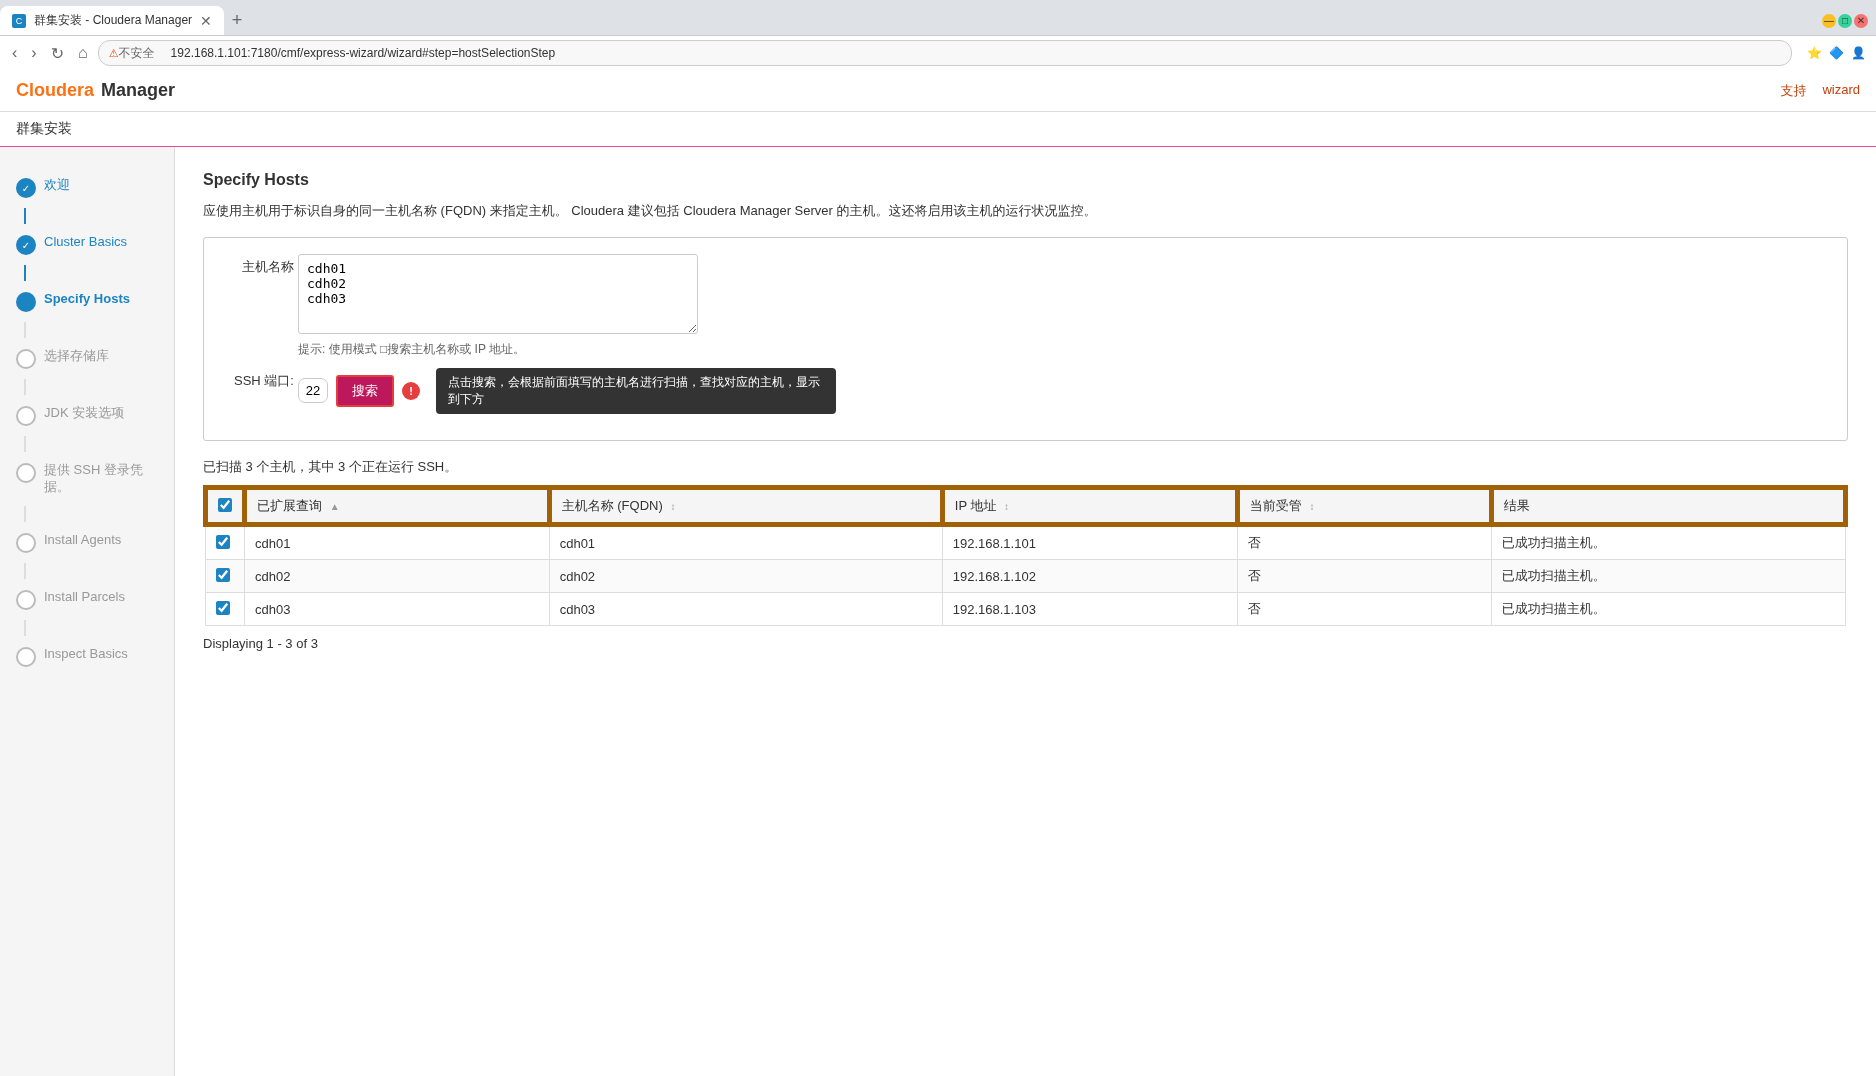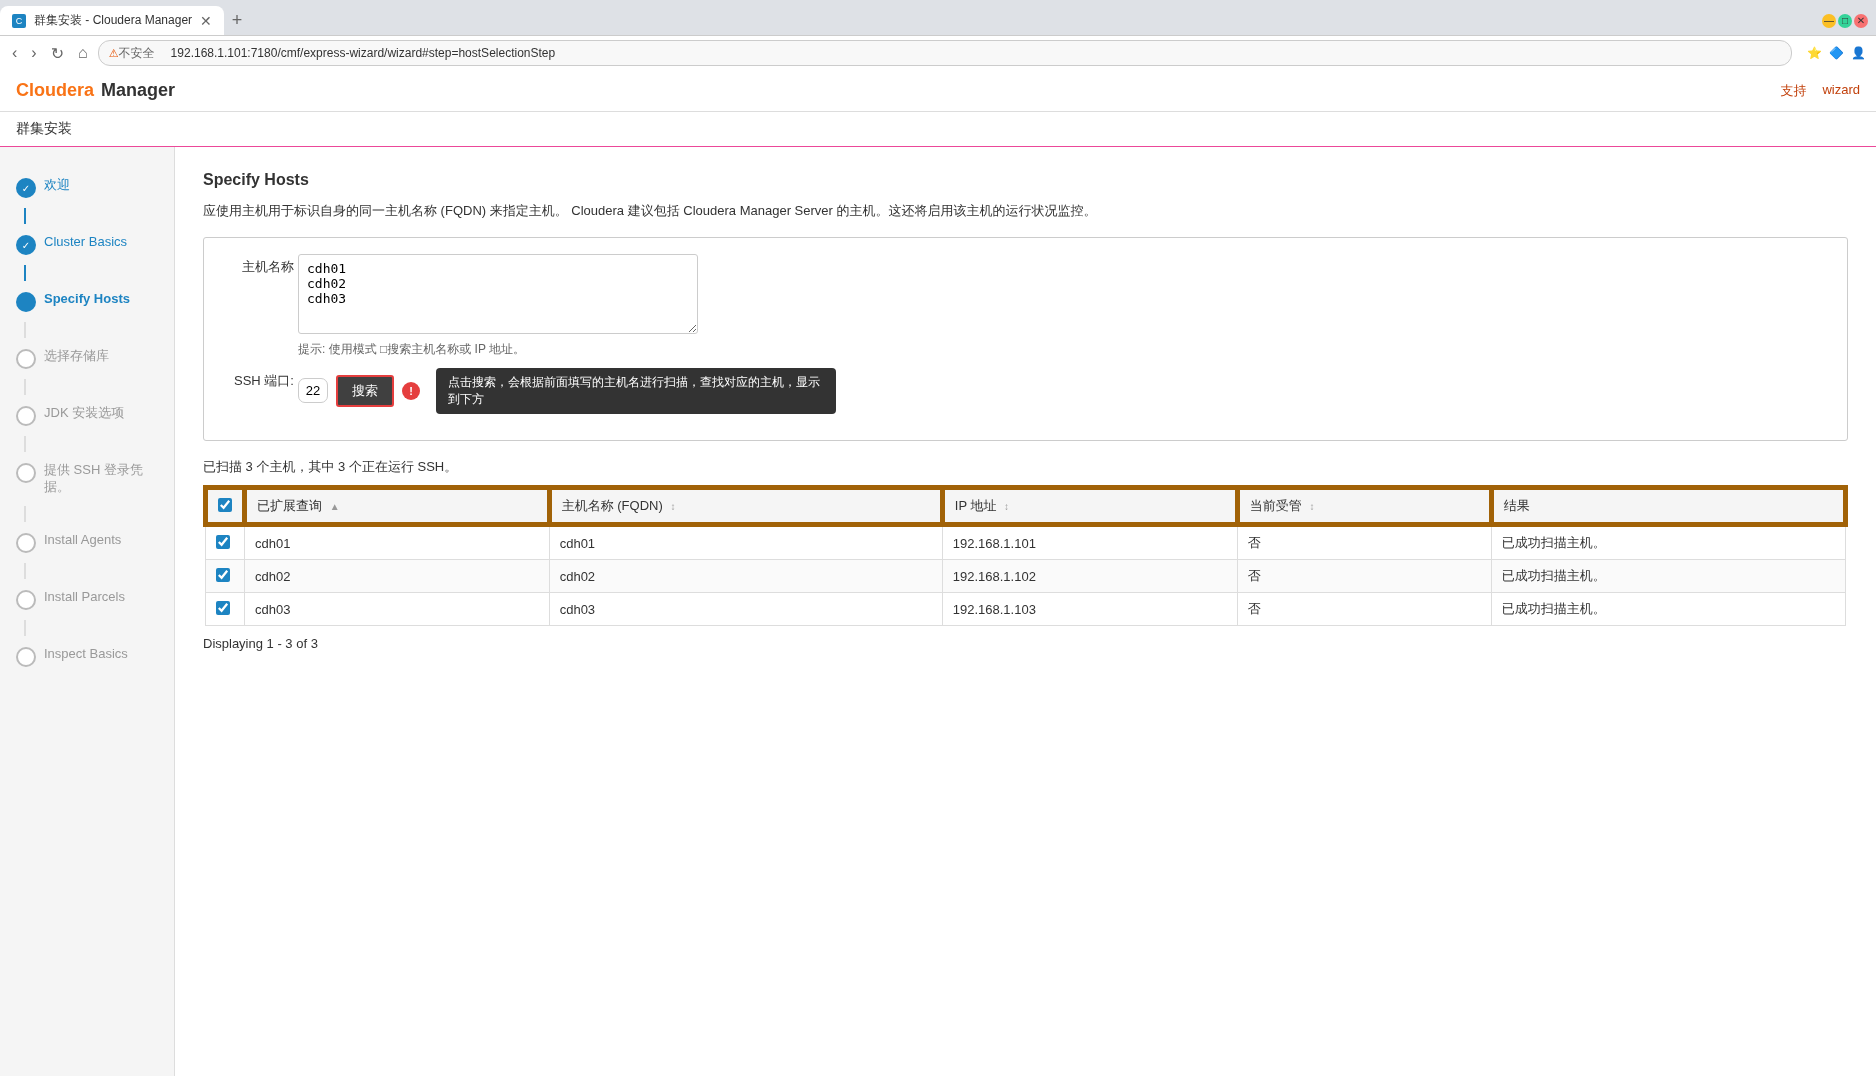--- a/index.html
+++ b/index.html
@@ -58,21 +58,21 @@
     .content-desc { font-size: 13px; color: #333; margin-bottom: 16px; line-height: 1.5; }
 
     .form-section { border: 1px solid #ccc; border-radius: 3px; padding: 16px 20px; margin-bottom: 16px; }
     .form-row { display: flex; align-items: flex-start; gap: 4px; margin-bottom: 10px; }
     .form-label { width: 70px; text-align: right; font-size: 13px; color: #333; padding-top: 4px; flex-shrink: 0; }
     .host-textarea { width: 400px; height: 80px; border: 1px solid #ccc; border-radius: 3px; padding: 6px 8px; font-size: 13px; resize: both; }
     .hint-text { font-size: 12px; color: #666; margin-top: 4px; }
 
     .ssh-row { display: flex; align-items: center; gap: 8px; }
     .ssh-input { width: 30px; border: 1px solid #ccc; border-radius: 7px; padding: 4px 6px; font-size: 13px; text-align: center; }
-    .search-btn { background: #404040; color: white; border: 2px solid #e53e3e; border-radius: 3px; padding: 5px 14px; font-size: 13px; cursor: pointer; }
+    .search-btn { background: #be185d; color: white; border: 2px solid #e53e3e; border-radius: 3px; padding: 5px 14px; font-size: 13px; cursor: pointer; }
     .tooltip-bubble { background: #333; color: white; border-radius: 4px; padding: 6px 12px; font-size: 12px; max-width: 400px; margin-left: 8px; }
     .info-icon { width: 18px; height: 18px; background: #e53e3e; border-radius: 50%; color: white; display: flex; align-items: center; justify-content: center; font-size: 11px; font-weight: bold; flex-shrink: 0; }
 
     .scan-info { font-size: 13px; color: #333; margin-bottom: 8px; line-height: 1.6; }
 
     
     .host-table { width: 100%; border-collapse: collapse; font-size: 13px; }
     .host-table th { background: #f5f5f5; border: 5px solid #a16207; padding: 7px 10px; text-align: left; font-weight: normal; color: #333; }
     .host-table td { border: 1px solid #ddd; padding: 7px 10px; }
     .host-table tr:nth-child(even) td { background: #fafafa; }

